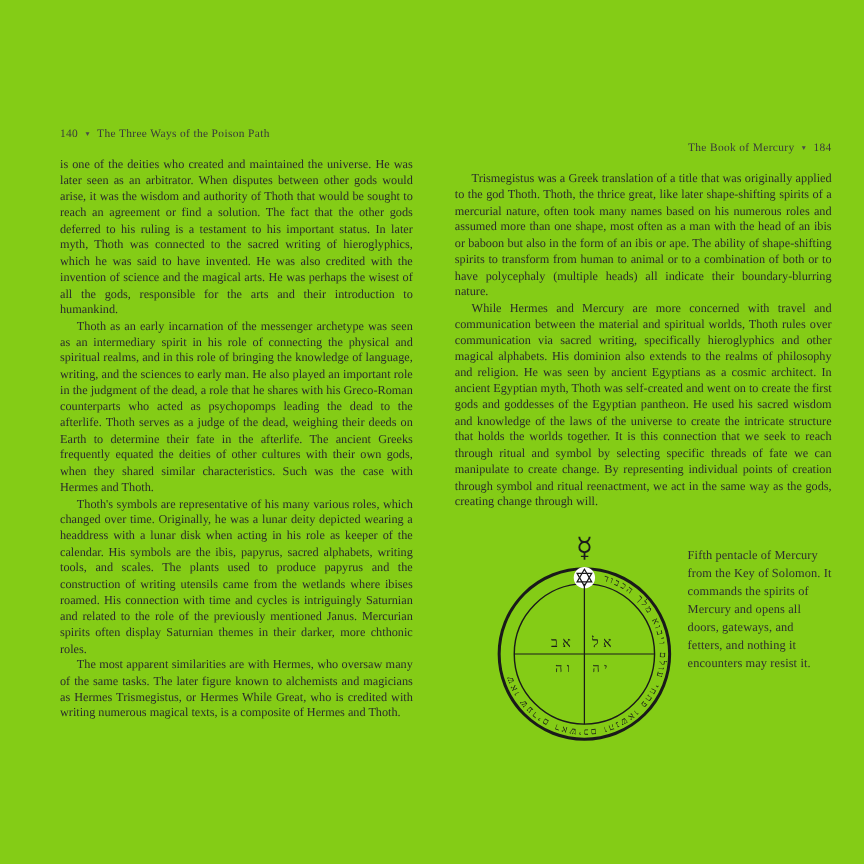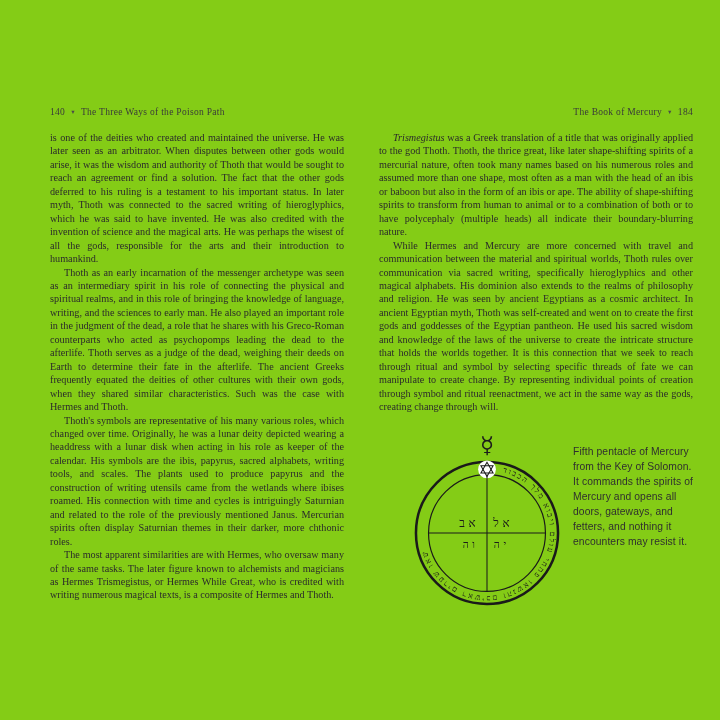--- a/index.html
+++ b/index.html
@@ -9,41 +9,41 @@
   }
   .page {
     position:absolute; top:106px; color:#2b2b2b;
   }
   .page-left  { left:50px;  width:294px; }
   .page-right { left:379px; width:314px; }
   .running-header {
     font-size:9.5px; color:#3a3a3a; letter-spacing:0.3px;
     display:flex; align-items:center; gap:5px; height:12px; margin-bottom:13px;
   }
-  .running-header.right { justify-content:flex-end; }
+  .running-header.right { justify-content:flex-end;margin-top:12px; }
   .orn {
     font-size:5.5px; color:#4a4a4a; position:relative; top:-0.5px;
   }
   .bodytext p {
     font-size:10.2px; line-height:13.45px; text-align:justify;
     color:#2b2b2b; hyphens:auto; -webkit-hyphens:auto;
   }
   .bodytext p.indent { text-indent:14px; }
-  .lead-italic { font-style:italic; }
+  .lead-italic { }
   .figure-block {
     display:flex; margin-top:18px; padding-left:34px; gap:12px;
   }
   .pentacle-col { width:148px; display:flex; flex-direction:column; align-items:center; }
   .mercury-glyph {
     font-family:"DejaVu Sans", sans-serif; font-size:23px; line-height:26px;
     color:#1c1c1c; margin-bottom:1px;
   }
   .pentacle-svg text { font-family:"DejaVu Serif", serif; fill:#1a1a1a; }
   .caption {
-    font-family:Liberation Sans, sans-serif; font-size:10.3px; line-height:15px;
+    font-family:Liberation Serif, serif; font-size:10.3px; line-height:15px;
     color:#2f2f2f; width:146px; margin-top:12px; letter-spacing:0.1px;
   }
 </style>
 </head>
 <body>
 
 <div class="canvas">
 
   <div class="page page-left">
     <div class="running-header">

